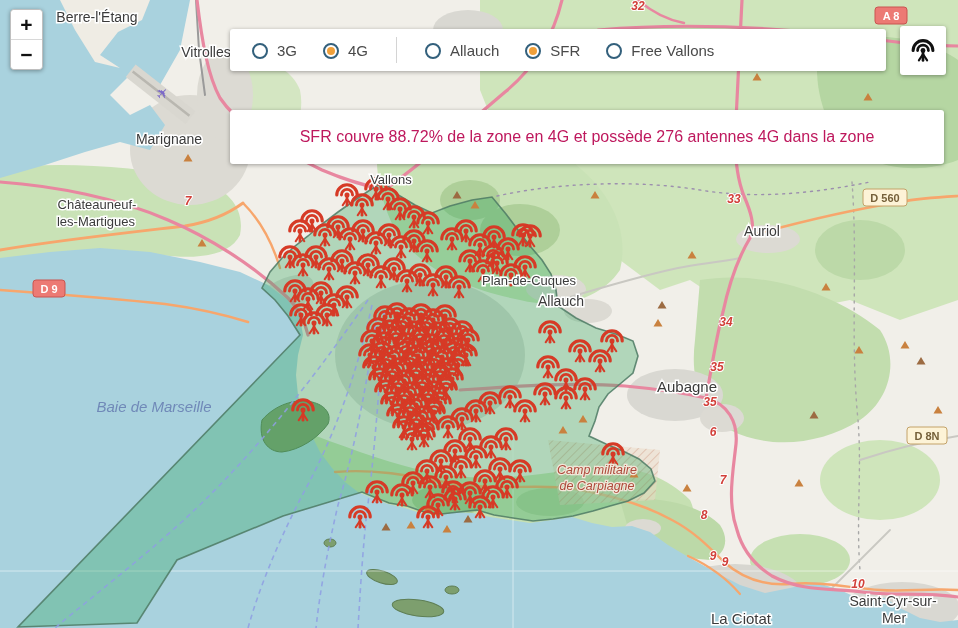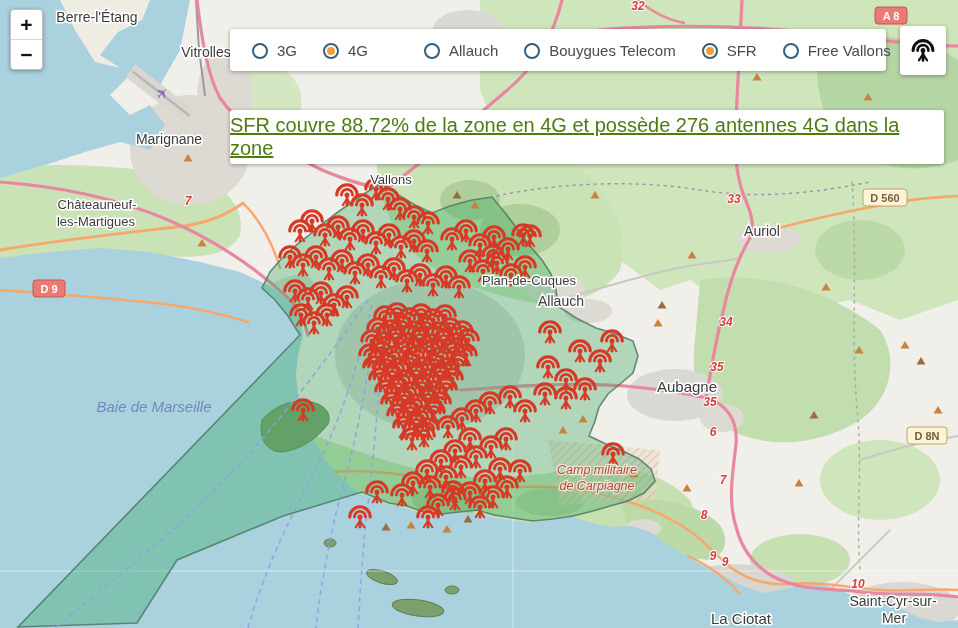--- a/index.html
+++ b/index.html
@@ -14,21 +14,21 @@
   .radio-group{display:flex;align-items:center;gap:26px;}
   .radio-item{display:flex;align-items:flex-end;gap:9px;cursor:pointer;}
   .radio-circle{width:16px;height:16px;border:2px solid #33607c;border-radius:50%;
                 display:flex;align-items:center;justify-content:center;background:#fff;box-sizing:border-box;flex:none;}
   .radio-dot{width:8px;height:8px;border-radius:50%;background:transparent;}
   .radio-item.checked .radio-dot{background:#f0a03a;}
   .radio-label{font-size:15px;color:#4a4a4a;white-space:nowrap;}
   .group-divider{width:1px;height:26px;background:#d4d4d4;margin:0 28px;}
 
   #status-bar{left:230px;top:110px;width:714px;height:54px;display:flex;align-items:center;justify-content:center;}
-  #status-bar span{font-size:20px;color:#4d7c0f;text-decoration:underline;}
+  #status-bar span{font-size:16px;color:#be185d;}
 
   #zoom-ctl{left:10px;top:9px;width:33px;height:61px;display:flex;flex-direction:column;
             border:1px solid #bfbfbf;box-sizing:border-box;border-radius:4px;}
   .zoom-btn{flex:1;display:flex;align-items:center;justify-content:center;font-size:21px;
             font-weight:bold;color:#111;cursor:pointer;background:#fff;user-select:none;}
   .zoom-btn:first-child{border-bottom:1px solid #d8d8d8;border-radius:4px 4px 0 0;}
   .zoom-btn:last-child{border-radius:0 0 4px 4px;}
 
   #antenna-btn{left:900px;top:26px;width:46px;height:49px;display:flex;align-items:center;
                justify-content:center;cursor:pointer;}
@@ -418,26 +418,20 @@
         </label>
       </div>
     <div class="group-divider"></div>
     <div class="radio-group" id="operator-group">
         <label class="radio-item">
           <span class="radio-circle">
             <span class="radio-dot"></span>
           </span>
           <span class="radio-label">Allauch</span>
         </label>
-        <label class="radio-item">
-          <span class="radio-circle">
-            <span class="radio-dot"></span>
-          </span>
-          <span class="radio-label">Bouygues Telecom</span>
-        </label>
         <label class="radio-item checked">
           <span class="radio-circle">
             <span class="radio-dot"></span>
           </span>
           <span class="radio-label">SFR</span>
         </label>
         <label class="radio-item">
           <span class="radio-circle">
             <span class="radio-dot"></span>
           </span>

